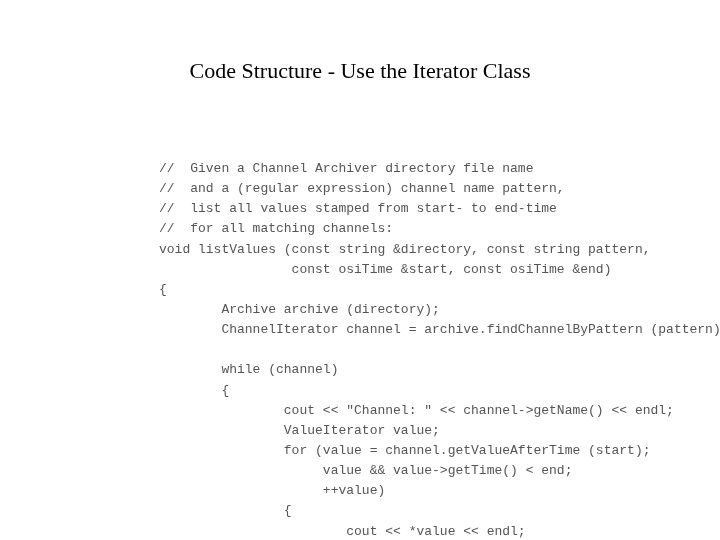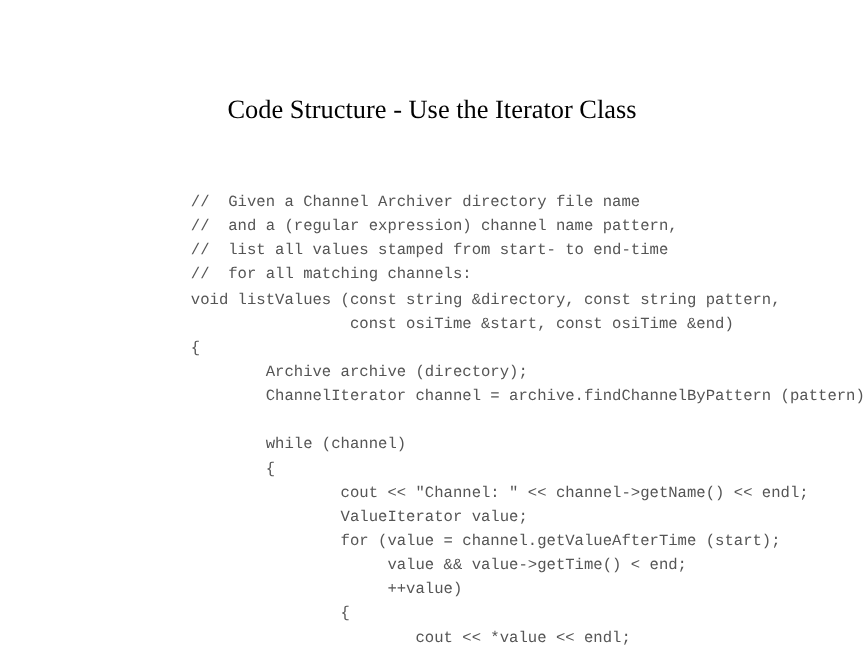--- a/index.html
+++ b/index.html
@@ -11,21 +11,20 @@
       position: relative;
     }
     .title {
       position: absolute;
       top: 58px;
       left: 0;
       right: 0;
       text-align: center;
       font-size: 22px;
       color: #000;
-      margin-top: 20px;
     }
     .code-block {
       position: absolute;
       top: 140px;
       left: 159px;
       font-family: "Courier New", Courier, monospace;
       font-size: 13px;
       line-height: 1.55;
       color: #555;
       white-space: pre;

